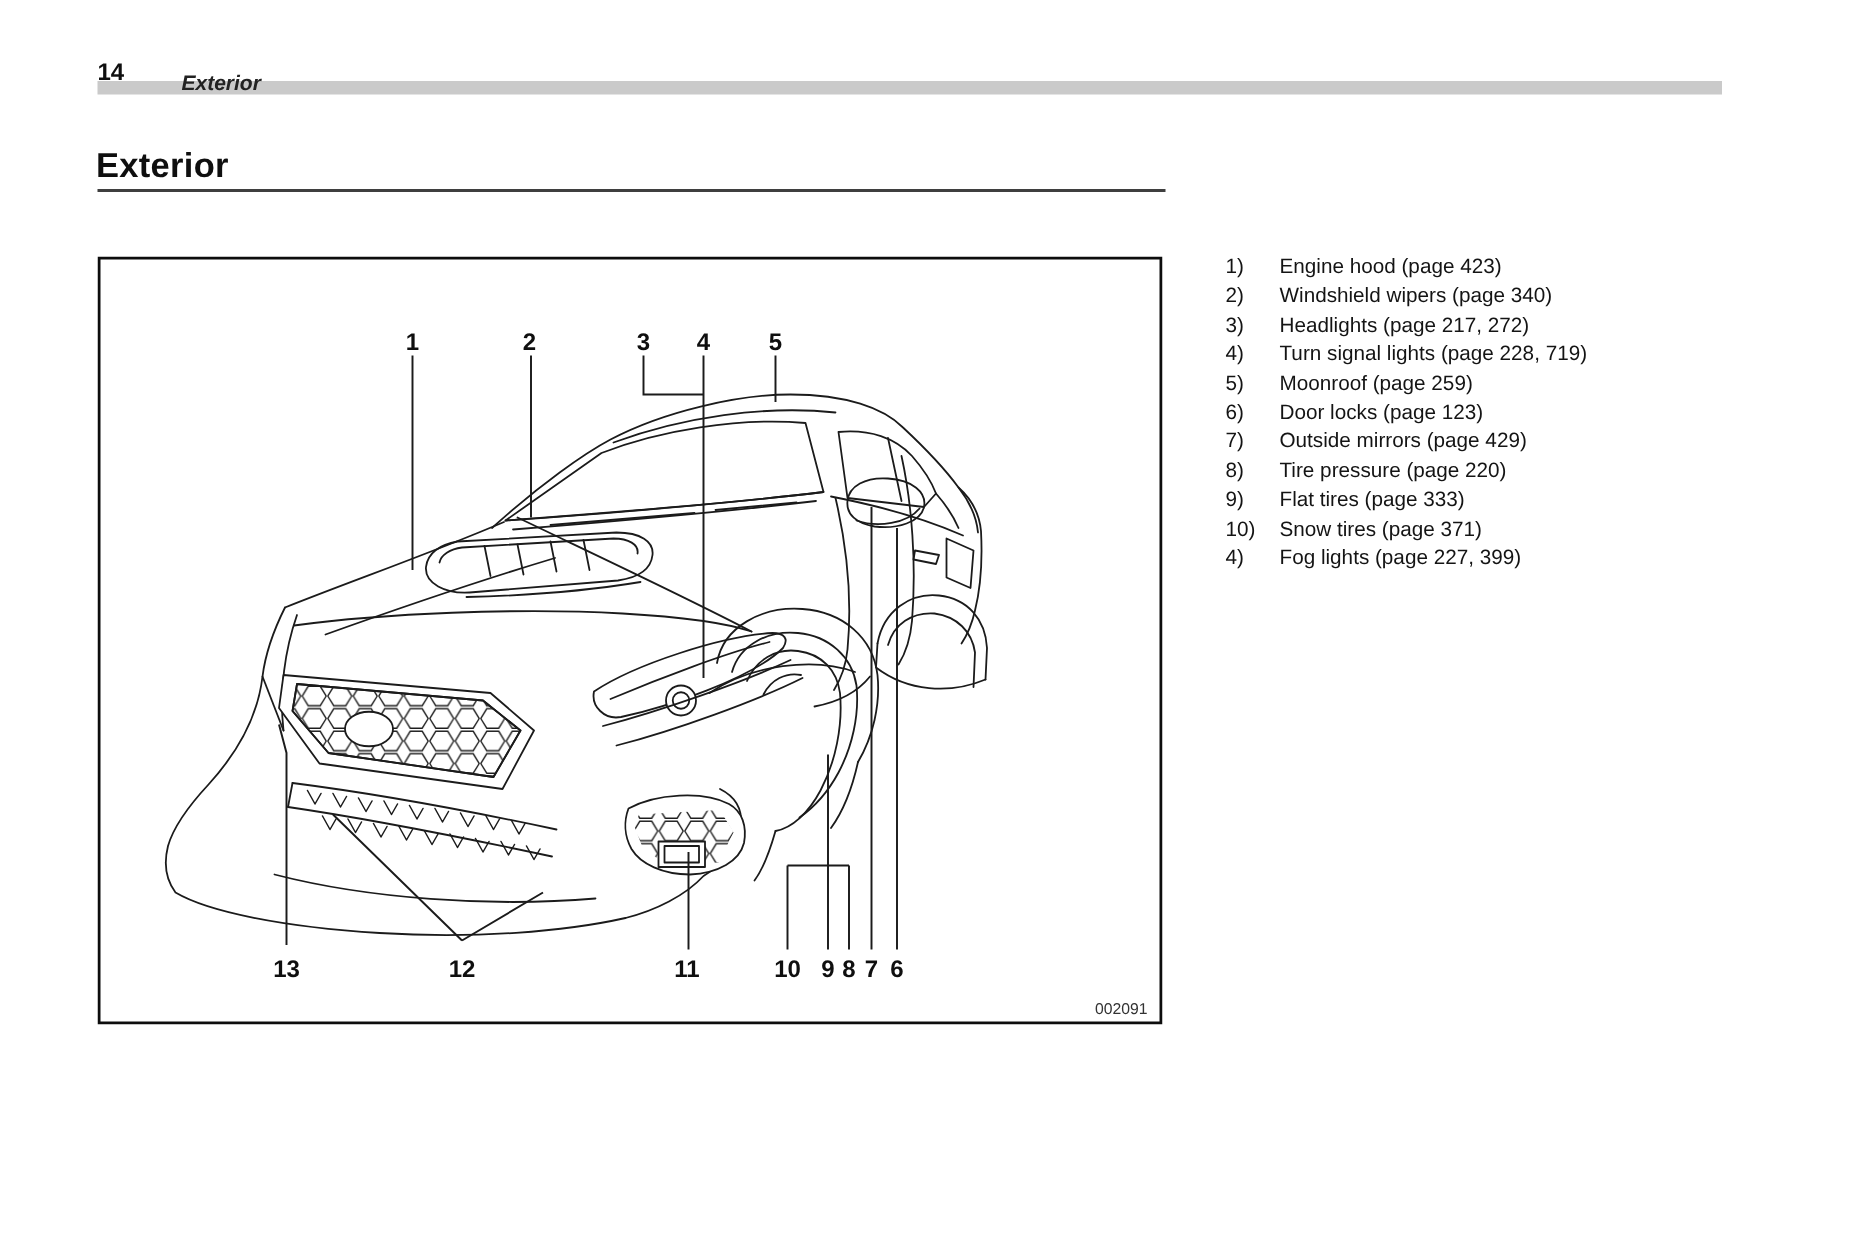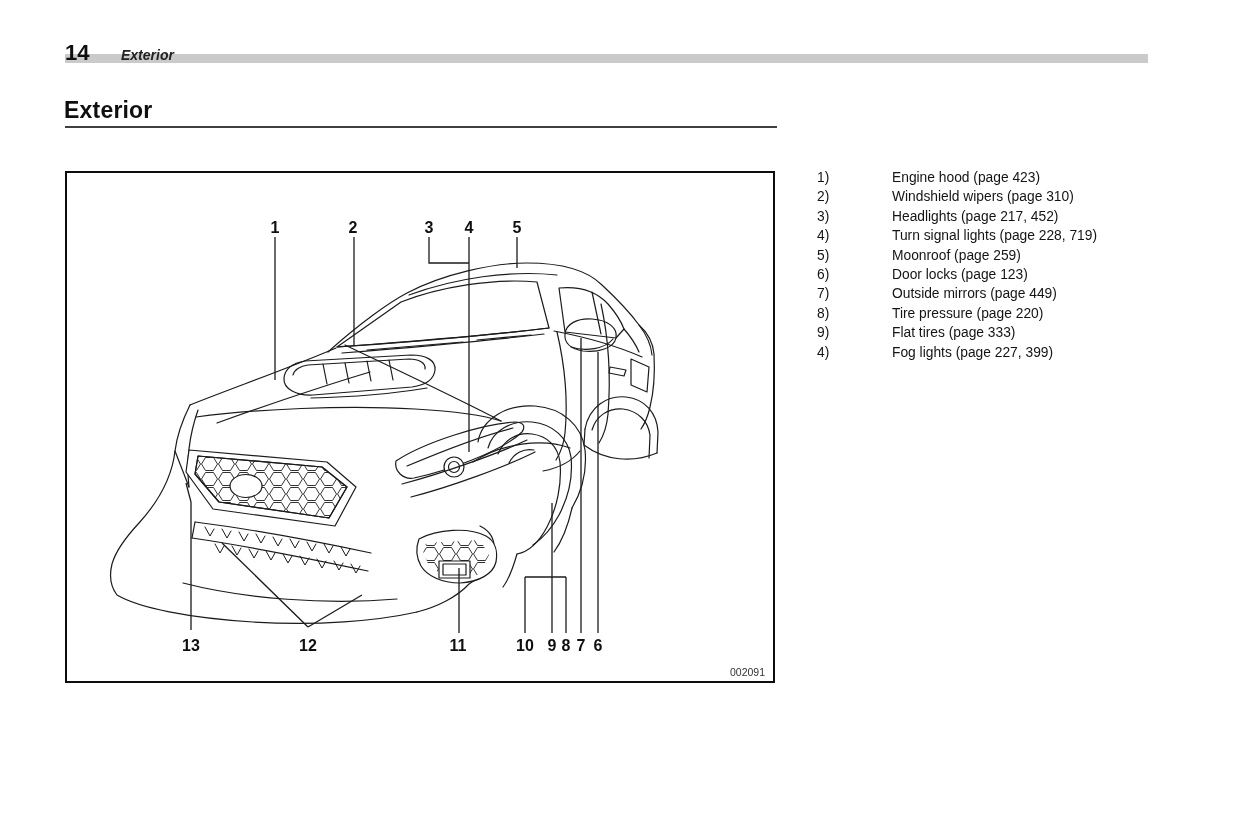--- a/index.html
+++ b/index.html
@@ -2,29 +2,29 @@
 <html><head>
 <meta charset="utf-8">
 <style>
   html,body{margin:0;padding:0;}
   body{
     width:1241px;height:827px;position:relative;background:#ffffff;
     font-family:"Liberation Sans", sans-serif;color:#111;
     overflow:hidden;
   }
   .band{position:absolute;left:65px;top:54px;width:1083px;height:9px;background:#cacaca;}
-  .page-num{position:absolute;left:65px;top:40px;font-size:22px;font-weight:bold;color:#0f0f0f;}
+  .page-num{position:absolute;left:65px;top:40px;font-size:16px;font-weight:bold;color:#0f0f0f;}
   .running-head{position:absolute;left:121px;top:47px;font-size:14px;font-weight:bold;font-style:italic;color:#222;}
   .section-title{position:absolute;left:64px;top:97px;margin:0;font-size:23px;font-weight:bold;color:#0f0f0f;letter-spacing:.2px;}
   .section-rule{position:absolute;left:65px;top:126px;width:712px;height:2px;background:#3f3f3f;}
   .diagram{position:absolute;left:65px;top:171px;margin:0;width:710px;height:512px;}
   .legend{position:absolute;left:817px;top:168px;width:400px;}
   .legend-row{display:flex;line-height:19.4px;font-size:13.8px;color:#141414;}
   .legend-row .ln{flex:0 0 36px;}
-  .legend-row .lt{flex:1 1 auto;margin-left:39px;}
+  .legend-row .lt{flex:1 1 auto;}
   svg text{font-family:"Liberation Sans", sans-serif;}
 </style>
 </head>
 <body>
 
 <div class="page">
 
   <div class="band"></div>
   <div class="page-num">14</div>
   <div class="running-head">Exterior</div>
@@ -177,49 +177,53 @@
     </svg>
   </figure>
 
   <div class="legend">
     <div class="legend-row">
         <span class="ln">1)</span>
         <span class="lt">Engine hood (page 423)</span>
       </div>
     <div class="legend-row">
         <span class="ln">2)</span>
-        <span class="lt">Windshield wipers (page 310)</span>
+        <span class="lt">Windshield wipers (page 340)</span>
       </div>
     <div class="legend-row">
         <span class="ln">3)</span>
-        <span class="lt">Headlights (page 217, 452)</span>
+        <span class="lt">Headlights (page 217, 272)</span>
       </div>
     <div class="legend-row">
         <span class="ln">4)</span>
         <span class="lt">Turn signal lights (page 228, 719)</span>
       </div>
     <div class="legend-row">
         <span class="ln">5)</span>
         <span class="lt">Moonroof (page 259)</span>
       </div>
     <div class="legend-row">
         <span class="ln">6)</span>
         <span class="lt">Door locks (page 123)</span>
       </div>
     <div class="legend-row">
         <span class="ln">7)</span>
-        <span class="lt">Outside mirrors (page 449)</span>
+        <span class="lt">Outside mirrors (page 429)</span>
       </div>
     <div class="legend-row">
         <span class="ln">8)</span>
         <span class="lt">Tire pressure (page 220)</span>
       </div>
     <div class="legend-row">
         <span class="ln">9)</span>
         <span class="lt">Flat tires (page 333)</span>
       </div>
     <div class="legend-row">
+        <span class="ln">10)</span>
+        <span class="lt">Snow tires (page 371)</span>
+      </div>
+    <div class="legend-row">
         <span class="ln">4)</span>
         <span class="lt">Fog lights (page 227, 399)</span>
       </div>
   </div>
 
 </div>
 
 </body></html>

